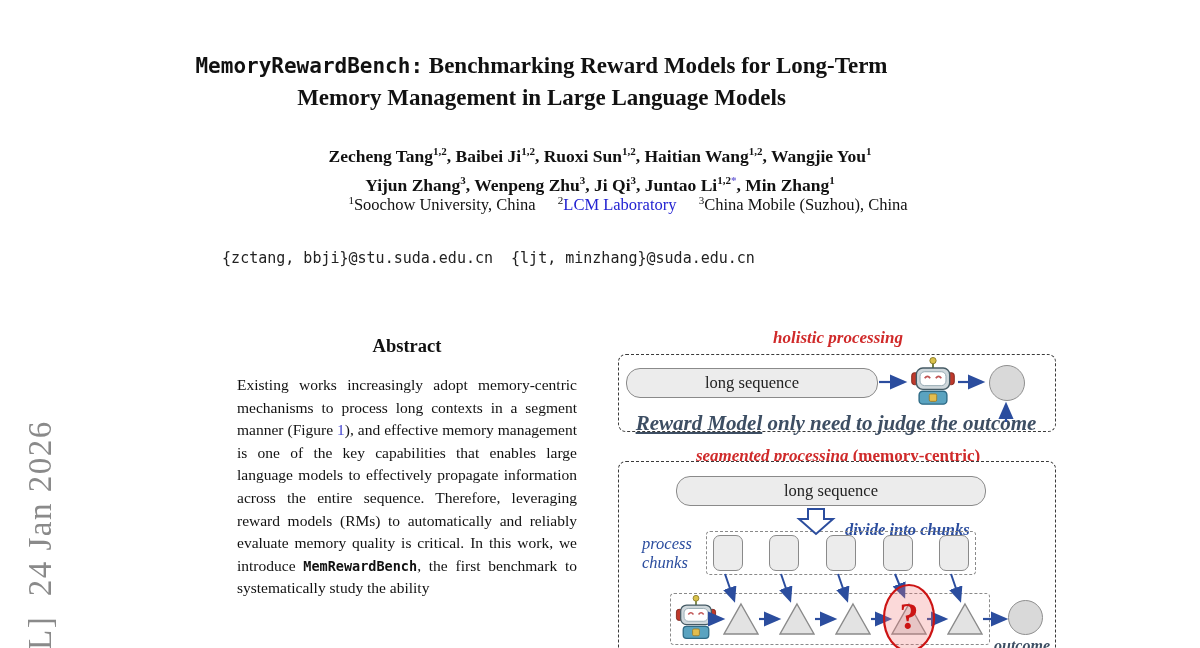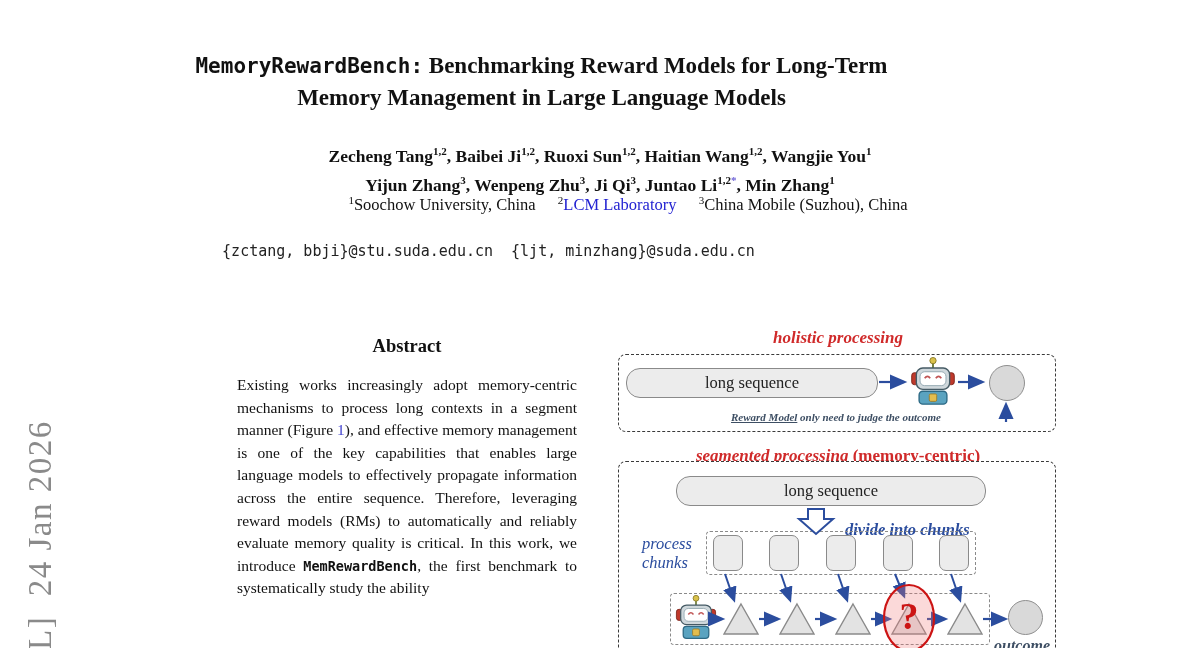--- a/index.html
+++ b/index.html
@@ -17,21 +17,21 @@
     font-weight:bold;font-size:23px;line-height:31px;}
   .title-mono{font-family:"DejaVu Sans Mono",monospace;font-size:21px;}
   .authors-block{position:absolute;left:0;width:1200px;top:139px;text-align:center;
     font-weight:bold;font-size:17.5px;line-height:24px;}
   sup{font-size:11px;}
   .star{color:#6a5fd6;}
   .affil-block{position:absolute;left:0;width:1200px;top:193px;text-align:center;
     font-size:16.5px;padding-left:28px;}
   .affil-item{margin:0 9px;}
   .link-blue{color:#2323d2;}
-  .emails{position:absolute;left:0;width:977px;top:242px;text-align:center;
+  .emails{position:absolute;left:0;width:977px;top:249px;text-align:center;
     font-family:"DejaVu Sans Mono",monospace;font-size:15px;white-space:pre;color:#222;}
 
   
   .abstract-col{position:absolute;left:237px;top:336px;width:340px;}
   .abstract-col h3{margin:0;text-align:center;font-size:18.5px;font-weight:bold;}
   .abstract-col p{margin:17px 0 0 0;text-align:justify;font-size:15.5px;
     line-height:22.6px;}
   .figref{color:#4343cf;}
   .bench{font-family:"DejaVu Sans Mono",monospace;font-weight:bold;font-size:13.5px;}
 
@@ -39,21 +39,21 @@
   .figure{position:absolute;left:612px;top:328px;width:452px;height:320px;overflow:hidden;}
   .figure .red-cap{position:absolute;width:100%;text-align:center;color:#d02a2a;
     font-size:17px;font-weight:bold;}
   .italic{font-style:italic;}
   .dash-box{position:absolute;border:1.6px dashed #3a3a3a;border-radius:8px;background:#fff;}
   .gray-dash-box{position:absolute;border:1.6px dashed #8a8a8a;border-radius:4px;}
   .seq-rect{position:absolute;background:#ececec;border:1.3px solid #8a8a8a;
     border-radius:14px;text-align:center;font-size:16.5px;color:#222;}
   .circle{position:absolute;border-radius:50%;background:#d9d9d9;border:1.3px solid #8f8f8f;}
   .slate-note{position:absolute;text-align:center;color:#3d4e63;font-style:italic;
-    font-weight:600;font-size:11px;}
+    font-weight:600;font-size:21px;}
   .slate-note .u{text-decoration:underline;}
   .blue-label{position:absolute;color:#2b4d9e;font-style:italic;font-size:16.5px;}
   .bold{font-weight:bold;}
   .chunk{position:absolute;width:28px;height:34px;background:#ececec;
     border:1.3px solid #8a8a8a;border-radius:7px;}
   .svg-overlay{position:absolute;left:0;top:0;width:452px;height:320px;pointer-events:none;}
 </style>
 </head>
 <body>
 

